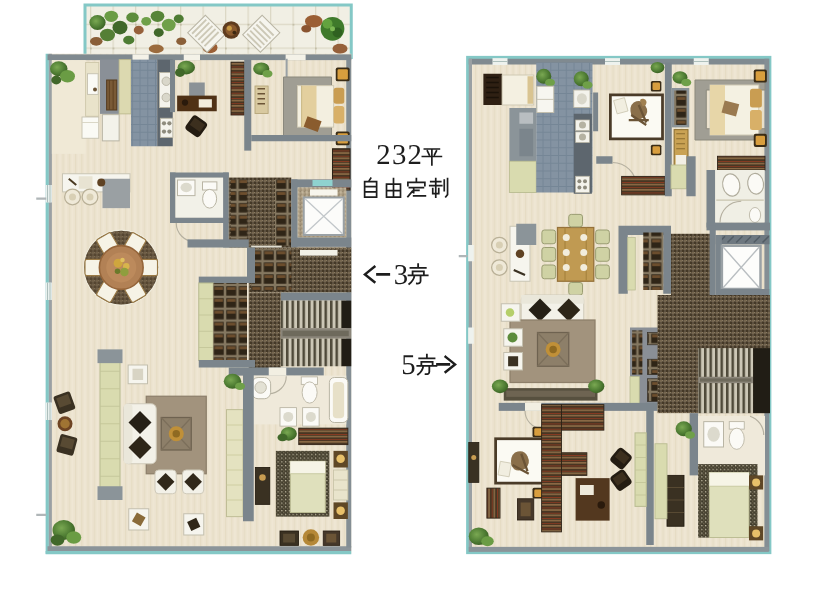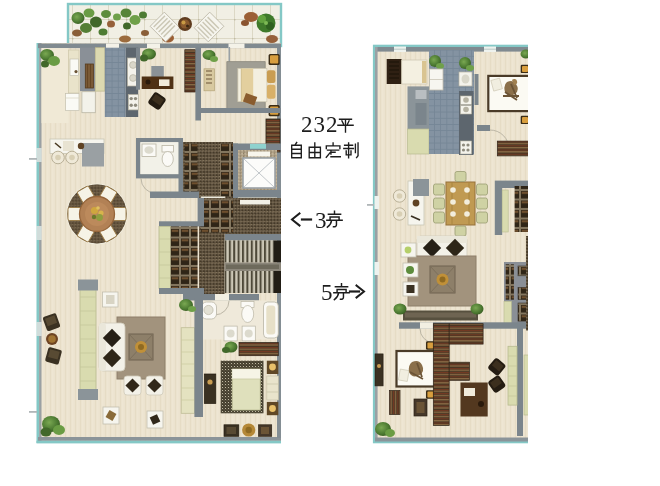--- a/index.html
+++ b/index.html
@@ -1,17 +1,17 @@
 <!DOCTYPE html>
 <html><head>
 <meta charset="utf-8">
 <style>
 html,body{margin:0;padding:0;background:#fff;}
-#wrap{position:relative;width:528px;height:486px;background:#fff;overflow:hidden;
-font-family:"Liberation Sans",sans-serif;}
+#wrap{position:relative;width:660px;height:486px;background:#fff;overflow:hidden;
+font-family:"Liberation Sans",sans-serif;border-radius:27px;}
 #leftplan,#rightplan{filter:blur(0.3px);}
 </style>
 </head>
 <body>
 <div id="wrap">
 <svg width="660" height="486" viewBox="0 0 660 486" xmlns="http://www.w3.org/2000/svg">
 <defs>
 <pattern id="wood" width="5" height="60" patternUnits="userSpaceOnUse">
  <rect width="5" height="60" fill="#ece3cf"></rect>
  <rect x="0" width="0.9" height="60" fill="#e6dcc4"></rect>

